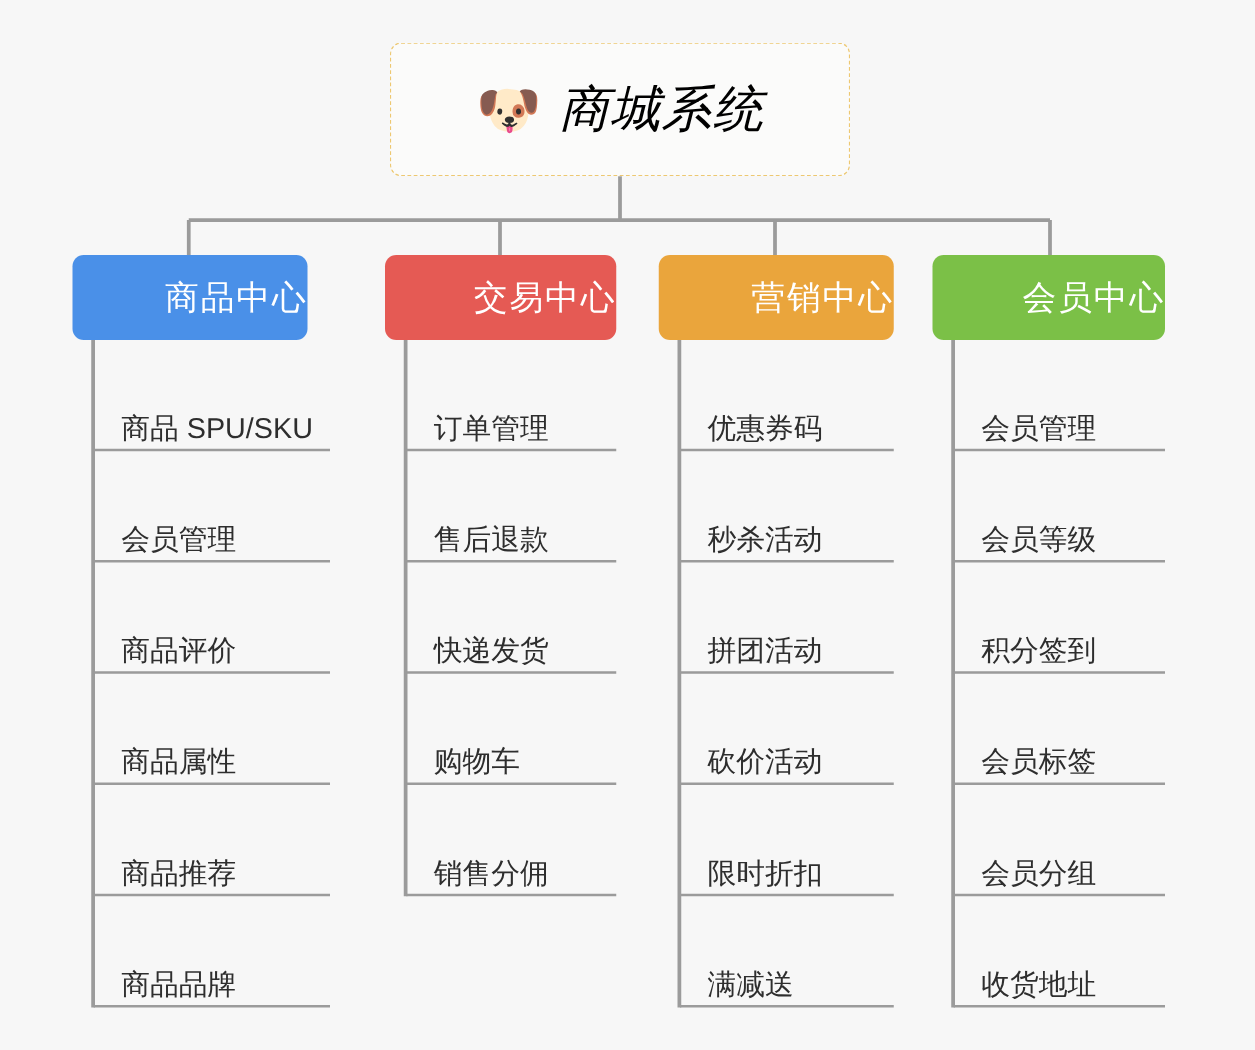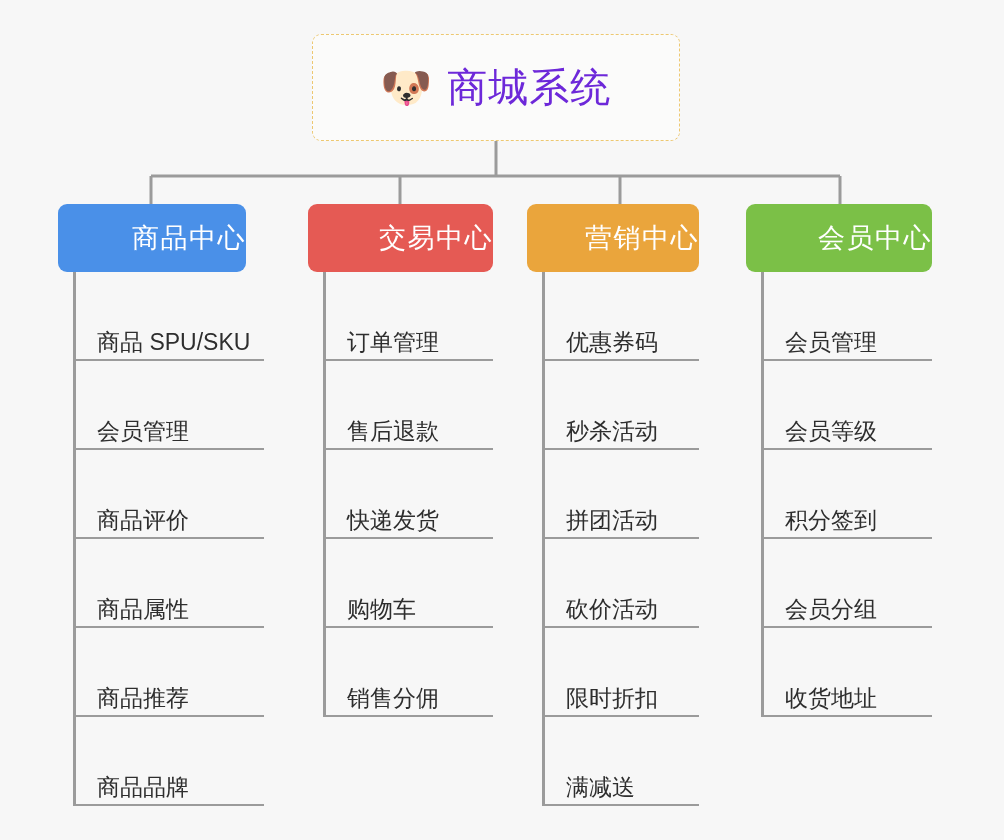--- a/index.html
+++ b/index.html
@@ -87,21 +87,21 @@
 
       <line x1="151" y1="176" x2="151" y2="204"></line>
       <line x1="400" y1="176" x2="400" y2="204"></line>
       <line x1="620" y1="176" x2="620" y2="204"></line>
       <line x1="840" y1="176" x2="840" y2="204"></line>
     </g>
   </svg>
 
   <div class="root-node" style="border-color: rgb(237, 200, 113); border-style: dashed;">
     <span class="root-emoji">🐶</span>
-    <span class="root-title" style="color: #6d28d9;">商城系统</span>
+    <span class="root-title" style="color: #000000; font-style: italic;">商城系统</span>
   </div>
 
   <div class="column" id="col-0" style="left: 58px;">
     <div class="cat-box" style="background: rgb(74, 144, 232); width: 188px;">
       <span>商品中心</span>
     </div>
     <div class="leaf-list">
       <div class="spine" style="background: rgb(155, 155, 155);"></div>
       <div class="leaf" style="border-bottom-color: rgb(155, 155, 155);">
         <span class="leaf-label">商品 SPU/SKU</span>
@@ -142,21 +142,21 @@
       <div class="leaf" style="border-bottom-color: rgb(155, 155, 155);">
         <span class="leaf-label">购物车</span>
       </div>
       <div class="leaf" style="border-bottom-color: rgb(155, 155, 155);">
         <span class="leaf-label">销售分佣</span>
       </div>
     </div>
   </div>
 
   <div class="column" id="col-2" style="left: 527px;">
-    <div class="cat-box" style="background: rgb(234, 165, 60); width: 172px;">
+    <div class="cat-box" style="background: rgb(234, 165, 60); width: 188px;">
       <span>营销中心</span>
     </div>
     <div class="leaf-list">
       <div class="spine" style="background: rgb(155, 155, 155);"></div>
       <div class="leaf" style="border-bottom-color: rgb(155, 155, 155);">
         <span class="leaf-label">优惠券码</span>
       </div>
       <div class="leaf" style="border-bottom-color: rgb(155, 155, 155);">
         <span class="leaf-label">秒杀活动</span>
       </div>
@@ -184,20 +184,23 @@
       <div class="leaf" style="border-bottom-color: rgb(155, 155, 155);">
         <span class="leaf-label">会员管理</span>
       </div>
       <div class="leaf" style="border-bottom-color: rgb(155, 155, 155);">
         <span class="leaf-label">会员等级</span>
       </div>
       <div class="leaf" style="border-bottom-color: rgb(155, 155, 155);">
         <span class="leaf-label">积分签到</span>
       </div>
       <div class="leaf" style="border-bottom-color: rgb(155, 155, 155);">
+        <span class="leaf-label">会员标签</span>
+      </div>
+      <div class="leaf" style="border-bottom-color: rgb(155, 155, 155);">
         <span class="leaf-label">会员分组</span>
       </div>
       <div class="leaf" style="border-bottom-color: rgb(155, 155, 155);">
         <span class="leaf-label">收货地址</span>
       </div>
     </div>
   </div>
 
 </div>
 

